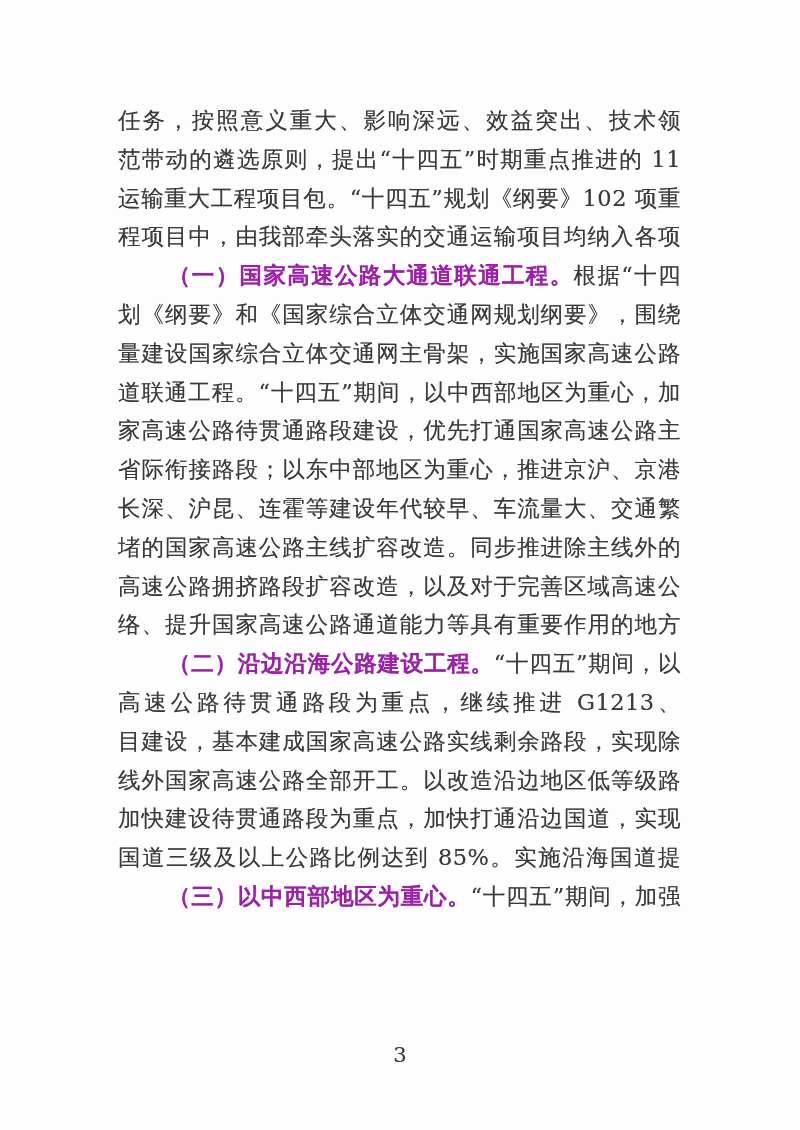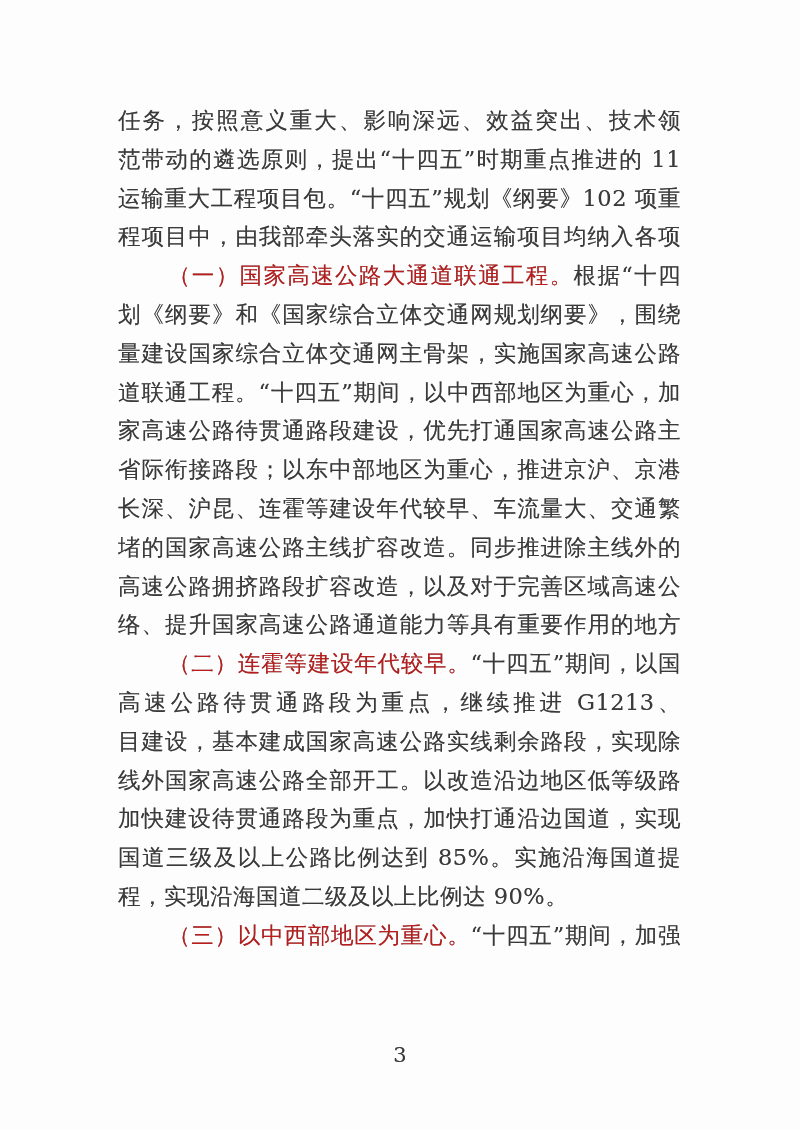--- a/index.html
+++ b/index.html
@@ -31,22 +31,22 @@
     text-justify: inter-character;
     letter-spacing: 0.5px;
     white-space: normal;
     
     text-shadow: 0 0 0.6px rgba(60,60,60,0.55);
   }
   .line.justify { text-align-last: justify; }
   .line.plain   { text-align-last: left; }
   .line.indent  { text-indent: 50px; }
   .seg.bold {
-    font-weight: normal;
-    color: #b91c1c;
+    font-weight: bold;
+    color: #a21caf;
   }
   .page-number {
     position: absolute;
     left: 0;
     top: 1040px;
     width: 800px;
     text-align: center;
     font-size: 21px;
     line-height: 30px;
     color: #3a3a3a;
@@ -65,23 +65,22 @@
       <div class="line indent justify"><span class="seg bold">（一）国家高速公路大通道联通工程。</span><span class="seg">根据“十四五”规</span></div>
       <div class="line justify"><span class="seg">划《纲要》和《国家综合立体交通网规划纲要》，围绕高质</span></div>
       <div class="line justify"><span class="seg">量建设国家综合立体交通网主骨架，实施国家高速公路大通</span></div>
       <div class="line justify"><span class="seg">道联通工程。“十四五”期间，以中西部地区为重心，加快国</span></div>
       <div class="line justify"><span class="seg">家高速公路待贯通路段建设，优先打通国家高速公路主线和</span></div>
       <div class="line justify"><span class="seg">省际衔接路段；以东中部地区为重心，推进京沪、京港澳、</span></div>
       <div class="line justify"><span class="seg">长深、沪昆、连霍等建设年代较早、车流量大、交通繁忙拥</span></div>
       <div class="line justify"><span class="seg">堵的国家高速公路主线扩容改造。同步推进除主线外的国家</span></div>
       <div class="line justify"><span class="seg">高速公路拥挤路段扩容改造，以及对于完善区域高速公路网</span></div>
       <div class="line justify"><span class="seg">络、提升国家高速公路通道能力等具有重要作用的地方高速</span></div>
-      <div class="line indent justify"><span class="seg bold">（二）连霍等建设年代较早。</span><span class="seg">“十四五”期间，以国家</span></div>
+      <div class="line indent justify"><span class="seg bold">（二）沿边沿海公路建设工程。</span><span class="seg">“十四五”期间，以国家</span></div>
       <div class="line justify"><span class="seg">高速公路待贯通路段为重点，继续推进 G1213、G1111 等项</span></div>
       <div class="line justify"><span class="seg">目建设，基本建成国家高速公路实线剩余路段，实现除展望</span></div>
       <div class="line justify"><span class="seg">线外国家高速公路全部开工。以改造沿边地区低等级路段和</span></div>
       <div class="line justify"><span class="seg">加快建设待贯通路段为重点，加快打通沿边国道，实现沿边</span></div>
       <div class="line justify"><span class="seg">国道三级及以上公路比例达到 85%。实施沿海国道提质工</span></div>
-      <div class="line plain"><span class="seg">程，实现沿海国道二级及以上比例达 90%。</span></div>
       <div class="line indent justify"><span class="seg bold">（三）以中西部地区为重心。</span><span class="seg">“十四五”期间，加强两</span></div>
     </div>
   <div class="page-number">3</div>
 </div>
 
 </body></html>

